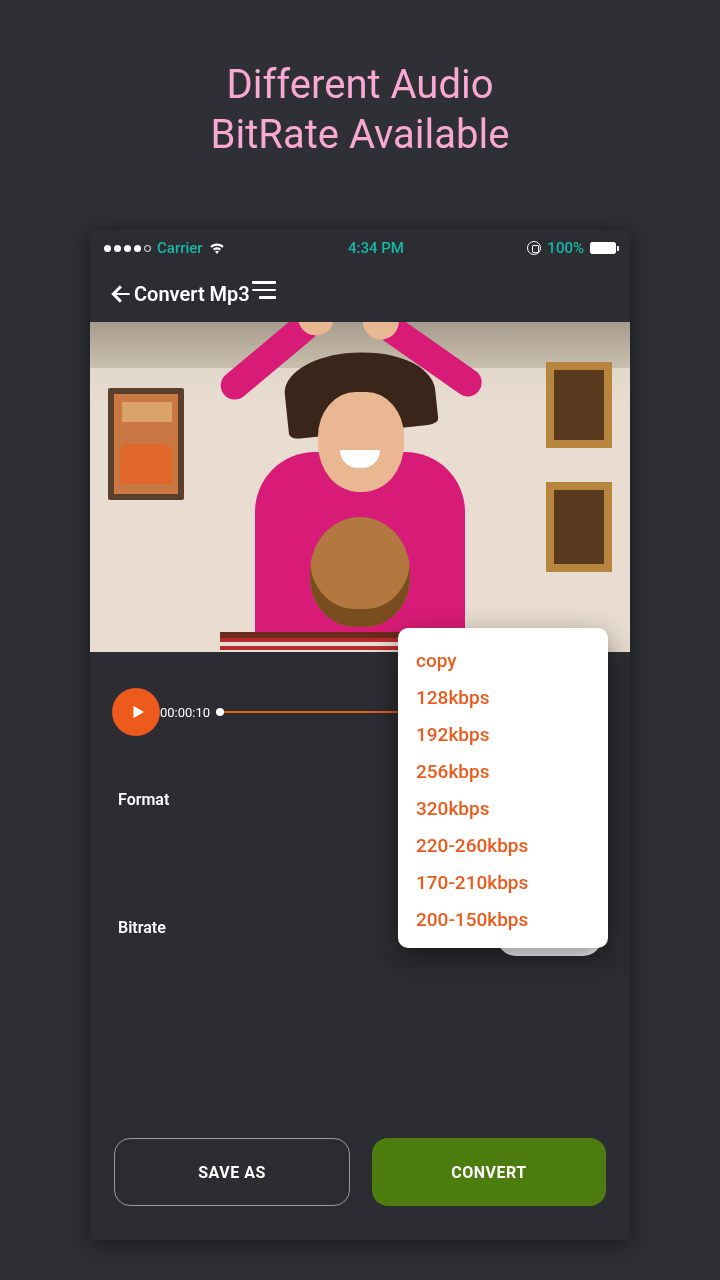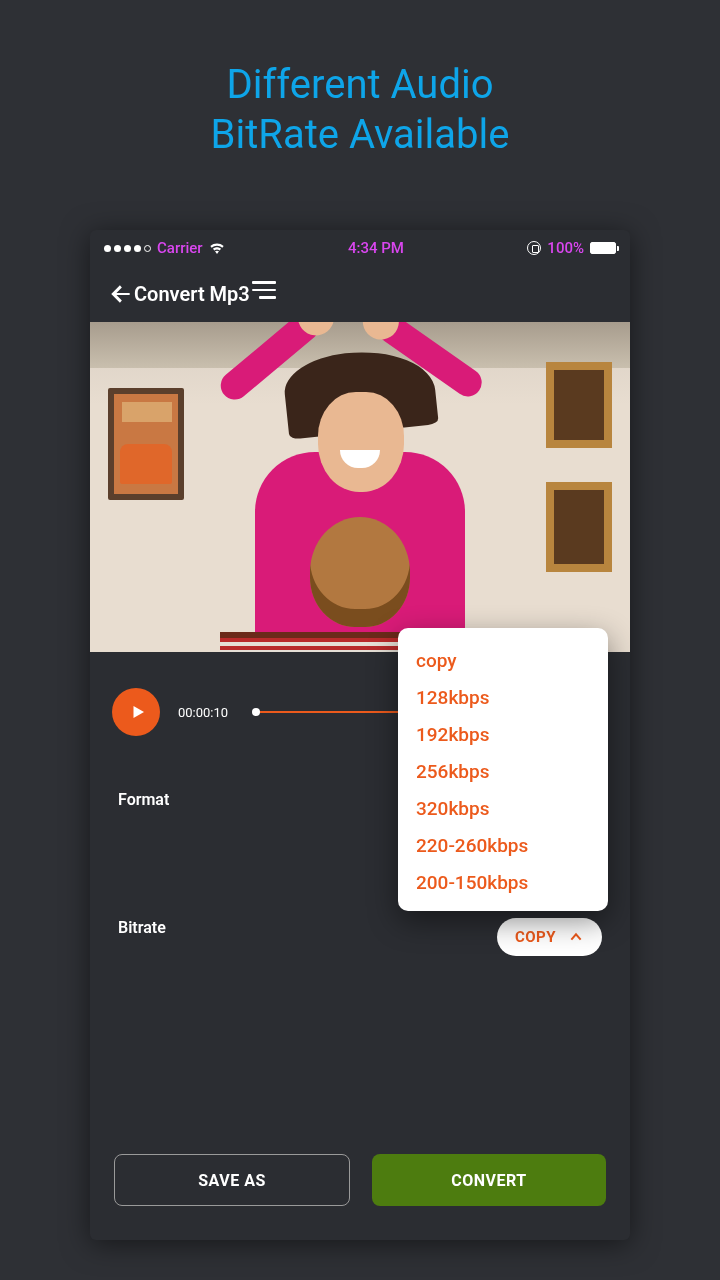--- a/index.html
+++ b/index.html
@@ -3,21 +3,21 @@
 <meta charset="utf-8">
 <style>
 * { margin: 0; padding: 0; box-sizing: border-box; font-family: -apple-system, BlinkMacSystemFont, "Segoe UI", Roboto, sans-serif; }
 body {
   width: 720px;
   height: 1280px;
   background: #2e3035;
   overflow: hidden;
 }
 .promo-title {
-  color: #0ea5e9;
+  color: #f9a8d4;
   text-align: center;
   font-size: 40px;
   font-weight: 400;
   padding-top: 60px;
   line-height: 1.25;
 }
 .phone {
   position: absolute;
   left: 90px;
   top: 230px;
@@ -27,21 +27,21 @@
   border-radius: 6px;
   box-shadow: 0 4px 28px rgba(0,0,0,0.5);
   overflow: hidden;
 }
 .status-bar {
   height: 36px;
   display: flex;
   align-items: center;
   justify-content: space-between;
   padding: 0 14px;
-  color: #d946ef;
+  color: #14b8a6;
   font-size: 15px;
   font-weight: 500;
 }
 .status-left, .status-right { display: flex; align-items: center; gap: 6px; }
 .dots { display: flex; gap: 3px; }
 .dot { width: 7px; height: 7px; border-radius: 50%; background: #fff; }
 .dot.empty { background: transparent; border: 1px solid #fff; }
 .wifi-icon { width: 16px; height: 12px; }
 .battery { width: 26px; height: 12px; border: 1.5px solid #fff; border-radius: 2px; position: relative; }
 .battery:after { content:""; position:absolute; right:-4px; top:3px; width:2px; height:5px; background:#fff; border-radius:0 1px 1px 0; }
@@ -86,21 +86,20 @@
 .arm-r:after{content:""; position:absolute; left:-18px; top:-4px; width:36px; height:36px; background:#e9b892; border-radius:50%;}
 .frame-a { position:absolute; right:18px; top:40px; width:66px; height:86px; background:#5a3a1f; border:8px solid #b8853e; }
 .frame-b { position:absolute; right:18px; top:160px; width:66px; height:90px; background:#5a3a1f; border:8px solid #b8853e; }
 .counter { position:absolute; left:130px; bottom:0; right:100px; height:20px; background: repeating-linear-gradient(180deg,#b92b2b 0 4px,#e6e0d6 4px 8px); border-top:6px solid #6b2a1a;}
 .ceiling { position:absolute; top:0; left:0; right:0; height:46px; background:linear-gradient(180deg,#a79c8d,#c9bfae);}
 
 .player-row {
   display: flex;
   align-items: center;
   padding: 36px 22px 10px 22px;
-  gap: 18px;
   position: relative;
 }
 .play-btn {
   width: 48px; height: 48px; border-radius: 50%; background:#ec5a1c;
   display:flex; align-items:center; justify-content:center; cursor:pointer;
 }
 .play-btn svg { width:18px; height:18px; fill:#fff; margin-left:3px; }
 .timecode { color:#fff; font-size:13px; }
 .track { flex:1; height:2px; background:#ec5a1c; position:relative; margin-left:10px; }
 .track:before { content:""; position:absolute; left:-4px; top:-3px; width:8px; height:8px; background:#fff; border-radius:50%; }
@@ -133,21 +132,21 @@
 .dropdown-item {
   color:#ec5a1c; font-size:19px; font-weight:500;
   padding:7px 0; cursor:pointer;
 }
 
 .button-row {
   position:absolute; left:0; right:0; bottom:34px;
   display:flex; gap:22px; padding:0 24px;
 }
 .btn {
-  flex:1; height:52px; border-radius:8px;
+  flex:1; height:68px; border-radius:16px;
   display:flex; align-items:center; justify-content:center;
   font-size:16px; font-weight:700; letter-spacing:0.5px; cursor:pointer;
 }
 .btn-outline { border:1px solid #9a9a9a; color:#fff; }
 .btn-solid { background:#4d7c0f; color:#fff;text-align:right; }
 </style>
 </head>
 <body>
 
 <div class="promo-title">
@@ -241,20 +240,21 @@
     </div>
   </div>
 
   <div class="dropdown">
     <div class="dropdown-item">copy</div>
     <div class="dropdown-item">128kbps</div>
     <div class="dropdown-item">192kbps</div>
     <div class="dropdown-item">256kbps</div>
     <div class="dropdown-item">320kbps</div>
     <div class="dropdown-item">220-260kbps</div>
+    <div class="dropdown-item">170-210kbps</div>
     <div class="dropdown-item">200-150kbps</div>
   </div>
 
   <div class="button-row">
     <div class="btn btn-outline">SAVE AS</div>
     <div class="btn btn-solid">CONVERT</div>
   </div>
 
 </div>
 

